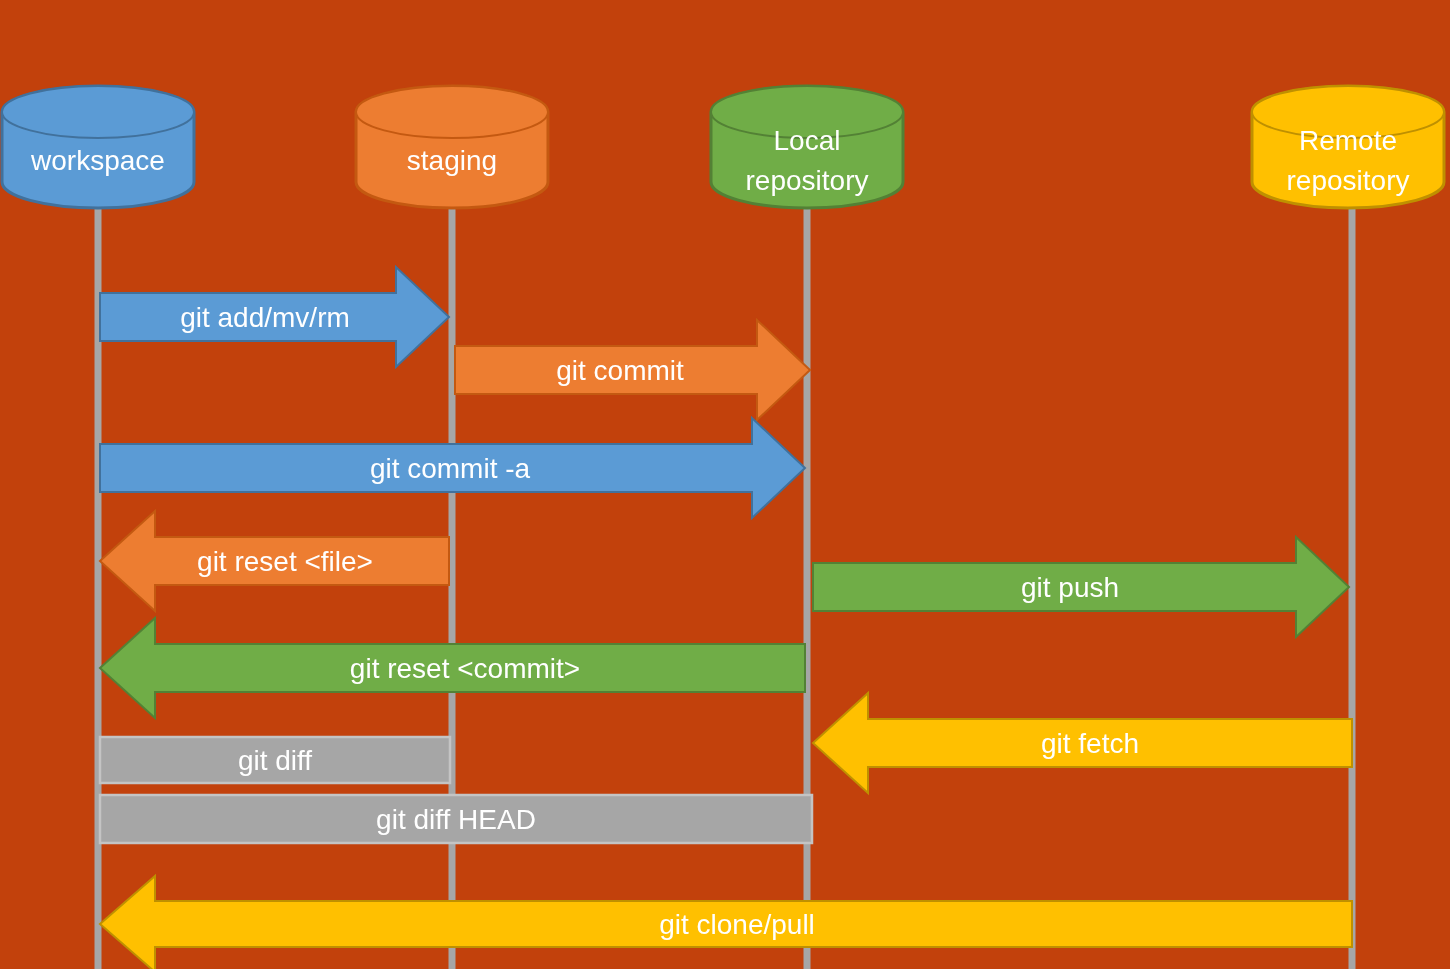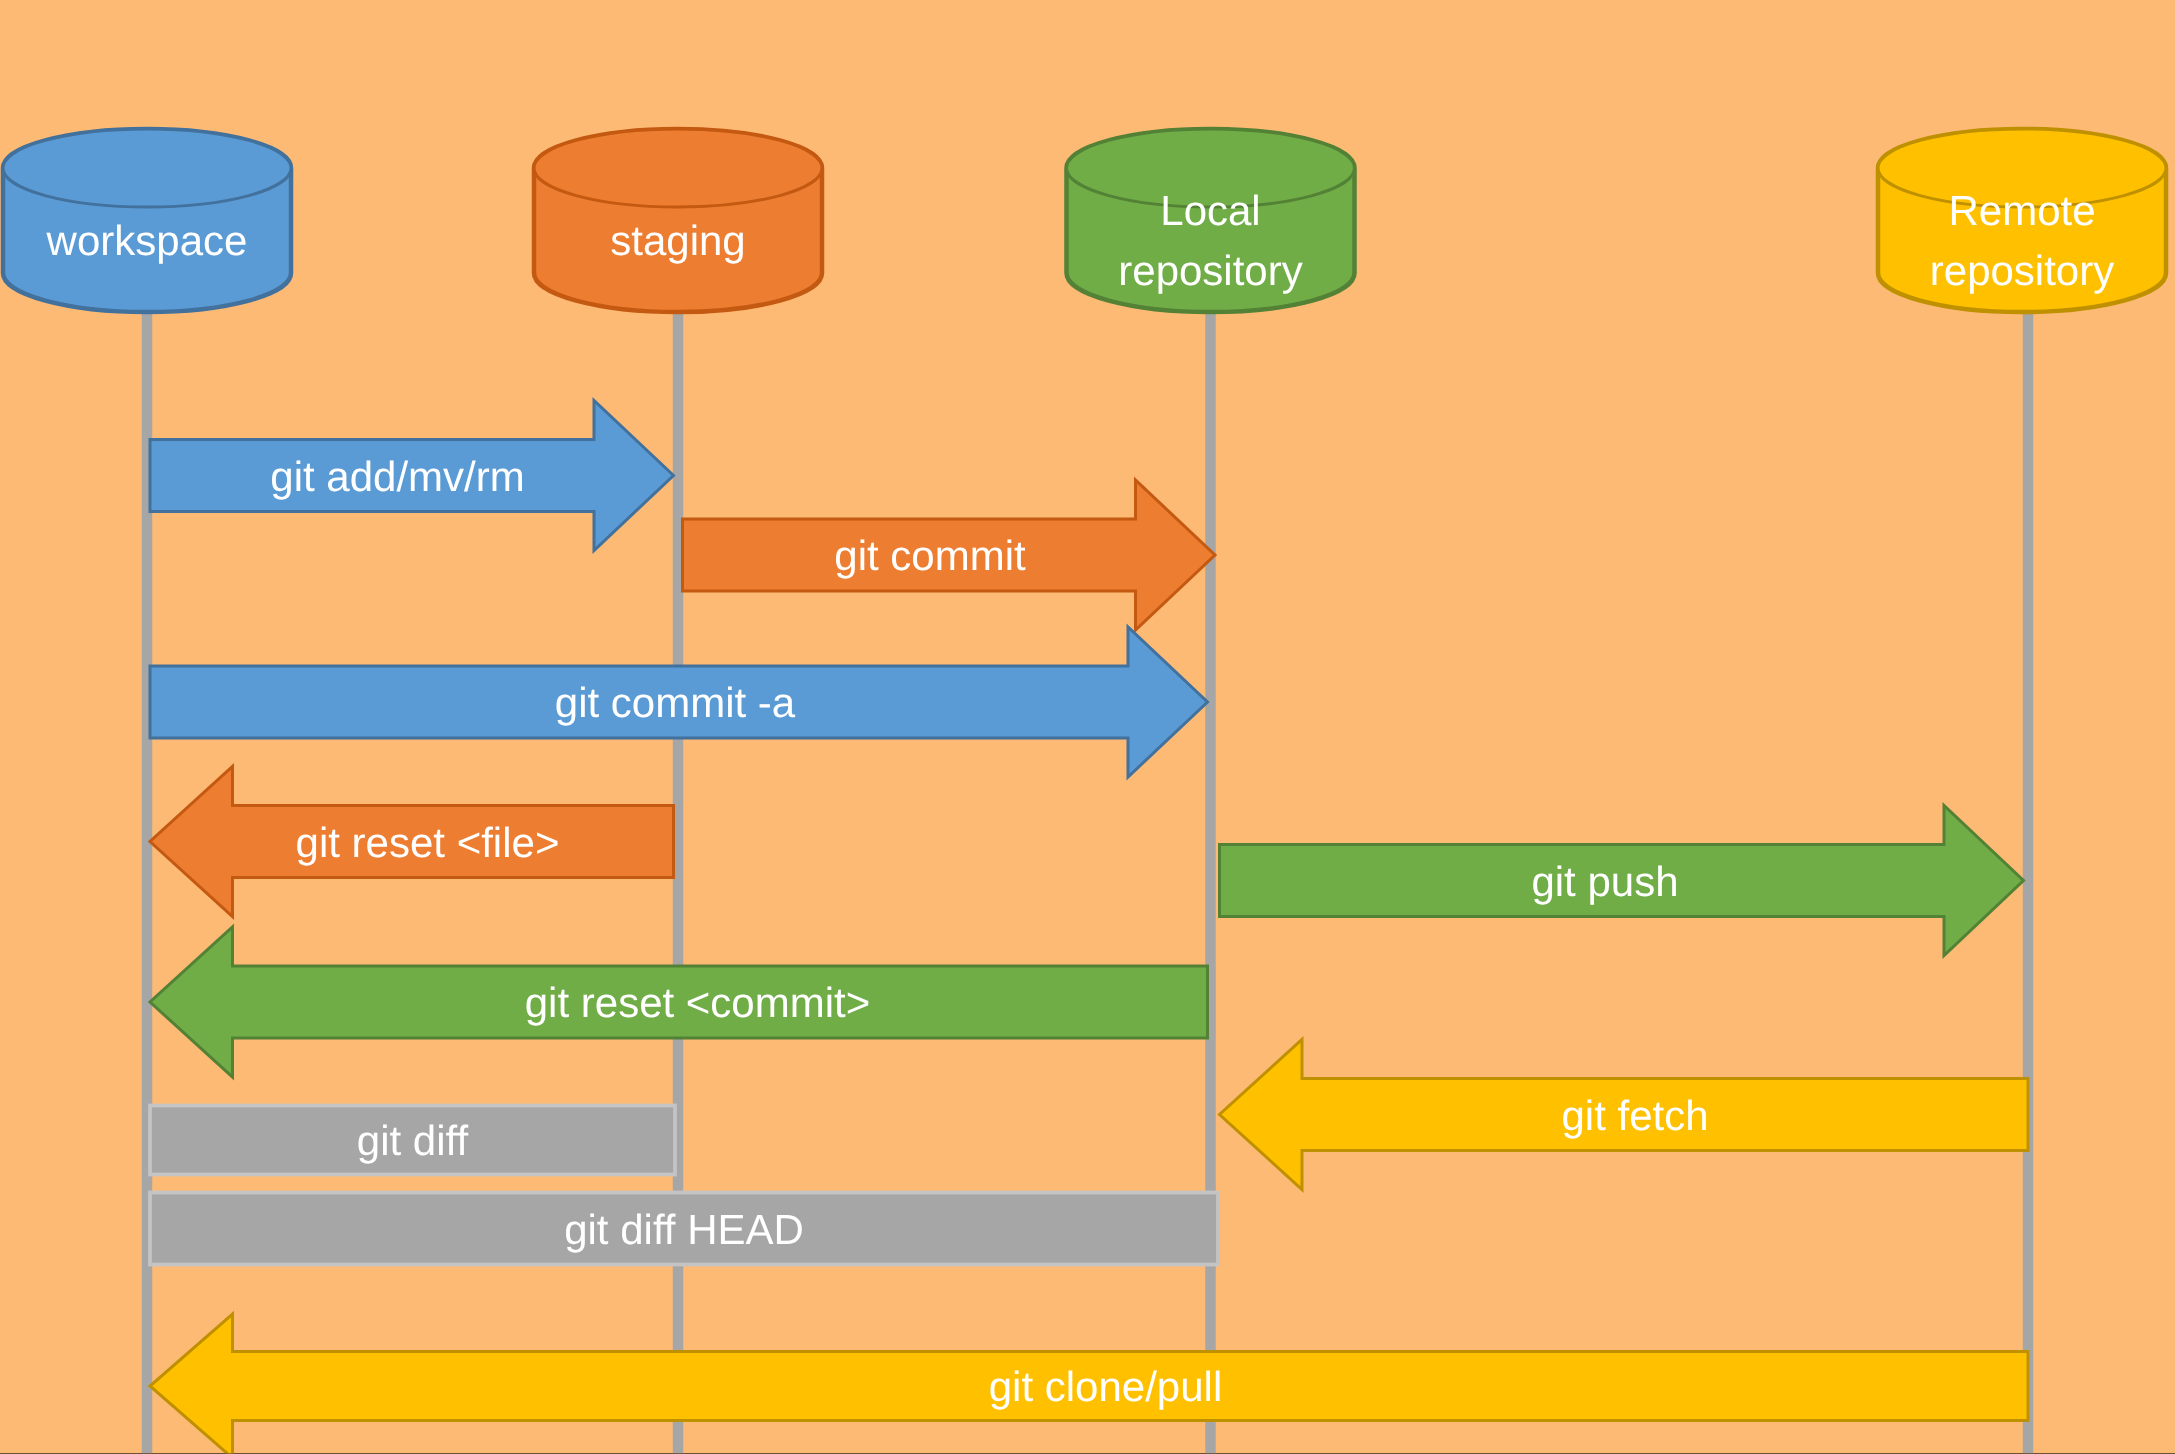--- a/index.html
+++ b/index.html
@@ -1,19 +1,19 @@
 <!DOCTYPE html>
 <html><head>
 <meta charset="utf-8">
 <style>
   html,body { margin:0; padding:0; background:#000; }
   .canvas {
     position:relative;
     width:1450px; height:969px;
-    background:#fdba74;
+    background:#c2410c;
     overflow:hidden;
     font-family:"Liberation Sans", sans-serif;
   }
   svg { display:block; }
   text.node-lbl {
     font-family:"Liberation Sans", sans-serif;
     font-size:28px;
     text-anchor:middle;
   }
   text.arrow-lbl {

